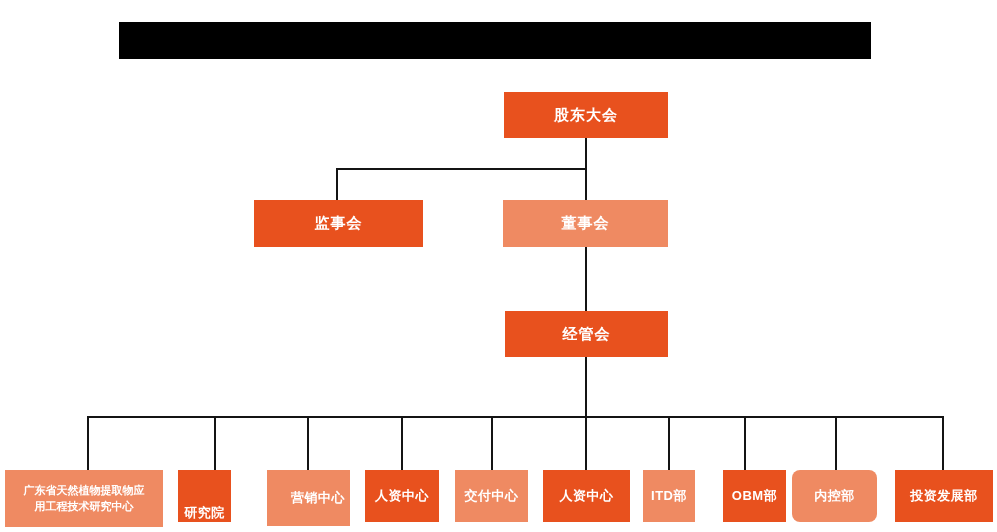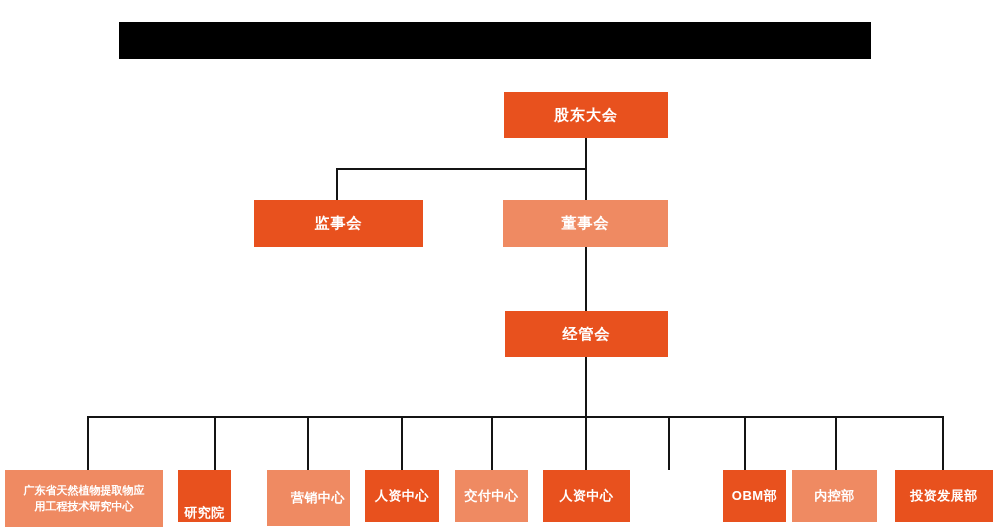--- a/index.html
+++ b/index.html
@@ -37,21 +37,21 @@
 
   
   .b-d0 { left: 5px;   top: 470px; width: 158px; height: 57px; font-size: 11px; line-height: 1.45; letter-spacing: 0; }
   .b-d1 { left: 178px; top: 470px; width: 53px;  height: 52px; align-items: flex-end; }
   .b-d2 { left: 267px; top: 470px; width: 83px;  height: 56px; padding-left: 19px; }
   .b-d3 { left: 365px; top: 470px; width: 74px;  height: 52px; }
   .b-d4 { left: 455px; top: 470px; width: 73px;  height: 52px; }
   .b-d5 { left: 543px; top: 470px; width: 87px;  height: 52px; }
   .b-d6 { left: 643px; top: 470px; width: 52px;  height: 52px; }
   .b-d7 { left: 712px; top: 470px; width: 63px;  height: 52px; margin-left: 11px; }
-  .b-d8 { left: 792px; top: 470px; width: 85px;  height: 52px; }
+  .b-d8 { left: 792px; top: 470px; width: 85px;  height: 52px; border-radius: 8px; }
   .b-d9 { left: 895px; top: 470px; width: 98px;  height: 52px; }
 
   
   .l-sh-board   { left: 585px; top: 138px; width: 2px;   height: 62px; }
   .l-branch-h   { left: 336px; top: 168px; width: 251px; height: 2px; }
   .l-branch-sup { left: 336px; top: 168px; width: 2px;   height: 32px; }
   .l-board-mgmt { left: 585px; top: 247px; width: 2px;   height: 65px; }
   .l-mgmt-bus   { left: 585px; top: 357px; width: 2px;   height: 60px; }
   .l-bus        { left: 87px;  top: 416px; width: 857px; height: 2px; }
   .drop { top: 416px; width: 2px; height: 54px; }
@@ -110,20 +110,23 @@
   </div>
   <div class="node dark dept b-d3">
     <span>人资中心</span>
   </div>
   <div class="node light dept b-d4">
     <span>交付中心</span>
   </div>
   <div class="node dark dept b-d5">
     <span>人资中心</span>
   </div>
+  <div class="node light dept b-d6">
+    <span>ITD部</span>
+  </div>
   <div class="node dark dept b-d7">
     <span>OBM部</span>
   </div>
   <div class="node light dept b-d8">
     <span>内控部</span>
   </div>
   <div class="node dark dept b-d9">
     <span>投资发展部</span>
   </div>
 

